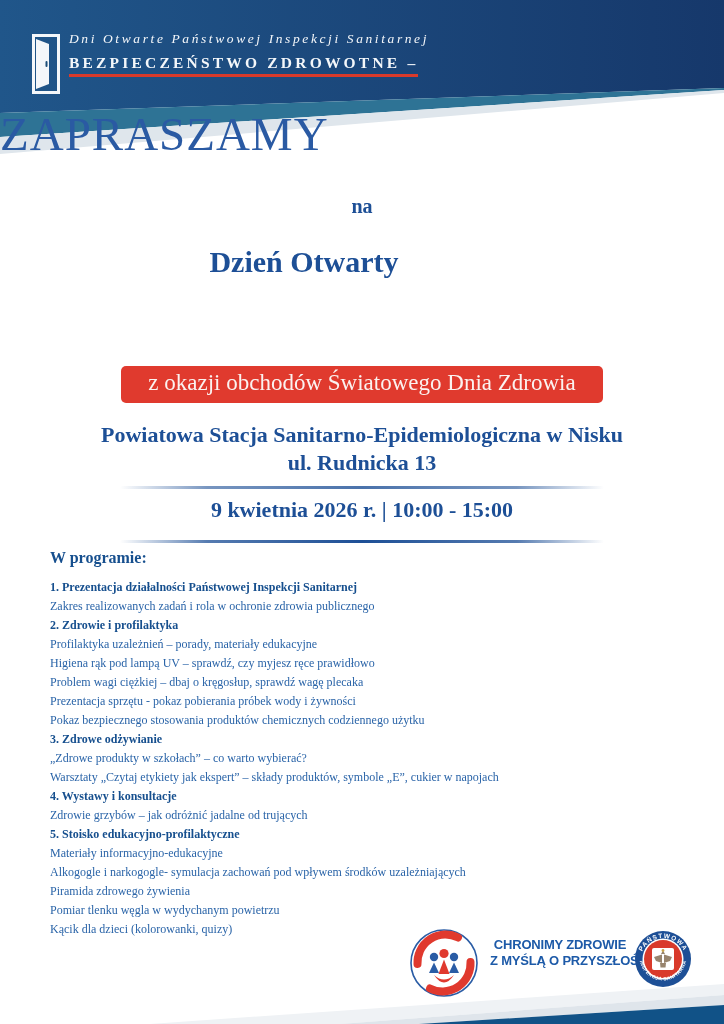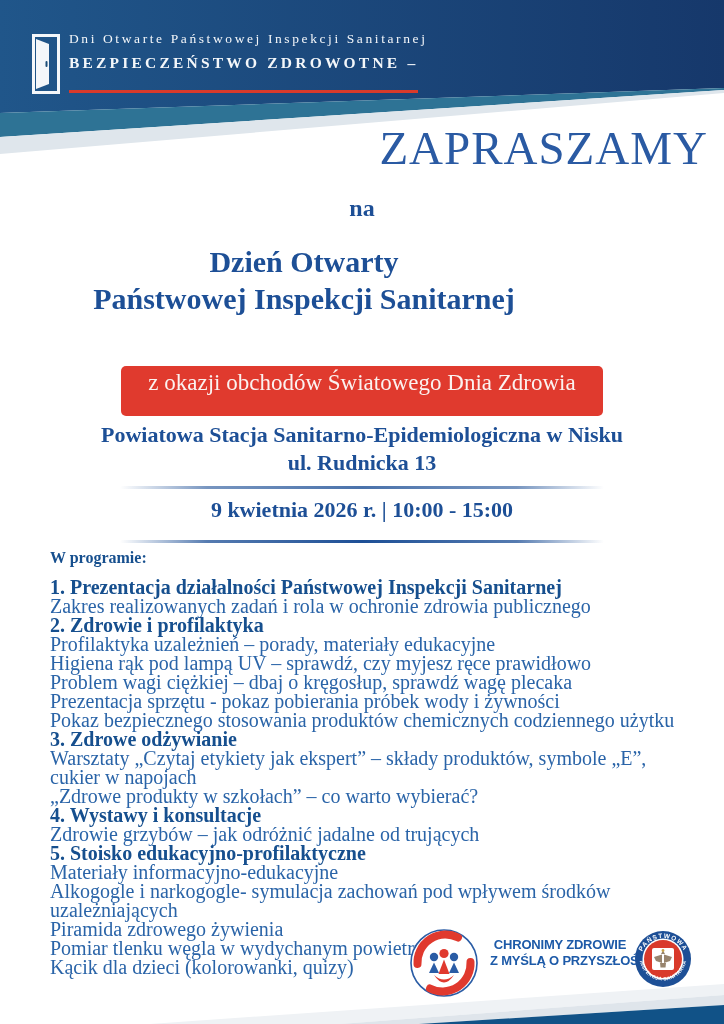--- a/index.html
+++ b/index.html
@@ -10,50 +10,50 @@
     overflow:hidden;
     font-family:"Liberation Serif", serif;
   }
   
   .hdr-svg{position:absolute;top:0;left:0;}
   .hdr-text{
     position:absolute;left:69px;top:31px;color:#f4f7fa;
   }
   .hdr-line1{
     font-size:13.5px;letter-spacing:2.6px;font-weight:400;
-    margin-bottom:7px;white-space:nowrap;
+    margin-bottom:7px;white-space:nowrap;font-style:italic;
   }
   .hdr-line2,.hdr-line3{
     font-size:15.5px;font-weight:700;letter-spacing:3.2px;white-space:nowrap;
   }
-  .hdr-line2{margin-bottom:14px;padding-bottom:18px;border-bottom:3px solid #d93a2b;display:inline-block;}
+  .hdr-line2{margin-bottom:14px;padding-bottom:2px;border-bottom:3px solid #d93a2b;display:inline-block;}
   .hdr-line3{margin-top:2px;}
   .door{position:absolute;left:32px;top:34px;}
   
   .title-zapraszamy{
-    position:absolute;top:121px;left:0;width:708px;
-    text-align:right;font-size:47px;letter-spacing:1px;
+    position:absolute;top:107px;left:0;width:708px;
+    text-align:left;font-size:47px;letter-spacing:1px;
     color:#2a5aa3;font-weight:400;
   }
   .title-na{
     position:absolute;top:195px;left:0;width:724px;
-    text-align:center;font-size:24px;font-weight:700;color:#1d4f96;
+    text-align:center;font-size:20px;font-weight:700;color:#1d4f96;
   }
   .event-title{
     position:absolute;top:243px;left:0;width:608px;
     text-align:center;font-size:30px;line-height:37px;font-weight:700;color:#1d4f96;
   }
   
   .banner{
     position:absolute;top:366px;left:0;width:724px;text-align:center;
   }
   .banner-inner{
     display:inline-block;background:#e03a2e;color:#fbf2f0;
     font-size:23px;font-weight:400;
-    padding:4px 27px 20px 27px;border-radius:5px;
+    padding:4px 27px 7px 27px;border-radius:5px;
   }
   
   .venue{
     position:absolute;top:421px;left:0;width:724px;
     text-align:center;font-size:22px;line-height:28px;font-weight:700;color:#1d4f96;
   }
   .rule{
     position:absolute;left:120px;width:484px;height:3px;border-radius:2px;
     background:linear-gradient(90deg, rgba(29,79,150,0) 0%, rgba(29,79,150,.75) 18%, #1d4f96 50%, rgba(29,79,150,.75) 82%, rgba(29,79,150,0) 100%);
   }
@@ -63,21 +63,21 @@
     position:absolute;top:497px;left:0;width:724px;
     text-align:center;font-size:22px;font-weight:700;color:#1d4f96;
   }
   
   .program-heading{
     position:absolute;top:549px;left:50px;
     font-size:16px;font-weight:700;color:#164f8e;
   }
   .program-list{
     position:absolute;top:578px;left:50px;width:632px;
-    font-size:20px;line-height:19px;color:#2a64a8;
+    font-size:12px;line-height:19px;color:#2a64a8;
   }
   .pline{data-foo:0;}
   .pline.bold{font-weight:700;color:#164f8e;}
   
   .ftr-svg{position:absolute;bottom:0;left:0;}
   .family-logo{position:absolute;left:409px;top:928px;}
   .slogan{
     position:absolute;left:490px;top:937px;width:140px;
     font-family:"Liberation Sans", sans-serif;
     font-size:13px;line-height:16px;font-weight:700;color:#1d5aa8;
@@ -110,21 +110,20 @@
 
   <div class="hdr-text">
     <div class="hdr-line1">Dni Otwarte Państwowej Inspekcji Sanitarnej</div>
     <div class="hdr-line2">BEZPIECZEŃSTWO ZDROWOTNE –</div>
   </div>
 
   <div class="title-zapraszamy">ZAPRASZAMY</div>
   <div class="title-na">na</div>
   <div class="event-title">
     <div>Dzień Otwarty</div>
-    <div>Państwowej Inspekcji Sanitarnej</div>
   </div>
 
   <div class="banner">
     <span class="banner-inner">z okazji obchodów Światowego Dnia Zdrowia</span>
   </div>
 
   <div class="venue">
     <div>Powiatowa Stacja Sanitarno-Epidemiologiczna w Nisku</div>
     <div>ul. Rudnicka 13</div>
   </div>
@@ -137,22 +136,22 @@
   <div class="program-list">
       <div class="pline bold">1. Prezentacja działalności Państwowej Inspekcji Sanitarnej</div>
       <div class="pline">Zakres realizowanych zadań i rola w ochronie zdrowia publicznego</div>
       <div class="pline bold">2. Zdrowie i profilaktyka</div>
       <div class="pline">Profilaktyka uzależnień – porady, materiały edukacyjne</div>
       <div class="pline">Higiena rąk pod lampą UV – sprawdź, czy myjesz ręce prawidłowo</div>
       <div class="pline">Problem wagi ciężkiej – dbaj o kręgosłup, sprawdź wagę plecaka</div>
       <div class="pline">Prezentacja sprzętu - pokaz pobierania próbek wody i żywności</div>
       <div class="pline">Pokaz bezpiecznego stosowania produktów chemicznych codziennego użytku</div>
       <div class="pline bold">3. Zdrowe odżywianie</div>
+      <div class="pline">„Zdrowe produkty w szkołach” – co warto wybierać?</div>
       <div class="pline">Warsztaty „Czytaj etykiety jak ekspert” – składy produktów, symbole „E”, cukier w napojach</div>
-      <div class="pline">„Zdrowe produkty w szkołach” – co warto wybierać?</div>
       <div class="pline bold">4. Wystawy i konsultacje</div>
       <div class="pline">Zdrowie grzybów – jak odróżnić jadalne od trujących</div>
       <div class="pline bold">5. Stoisko edukacyjno-profilaktyczne</div>
       <div class="pline">Materiały informacyjno-edukacyjne</div>
       <div class="pline">Alkogogle i narkogogle- symulacja zachowań pod wpływem środków uzależniających</div>
       <div class="pline">Piramida zdrowego żywienia</div>
       <div class="pline">Pomiar tlenku węgla w wydychanym powietrzu</div>
       <div class="pline">Kącik dla dzieci (kolorowanki, quizy)</div>
     </div>
 

